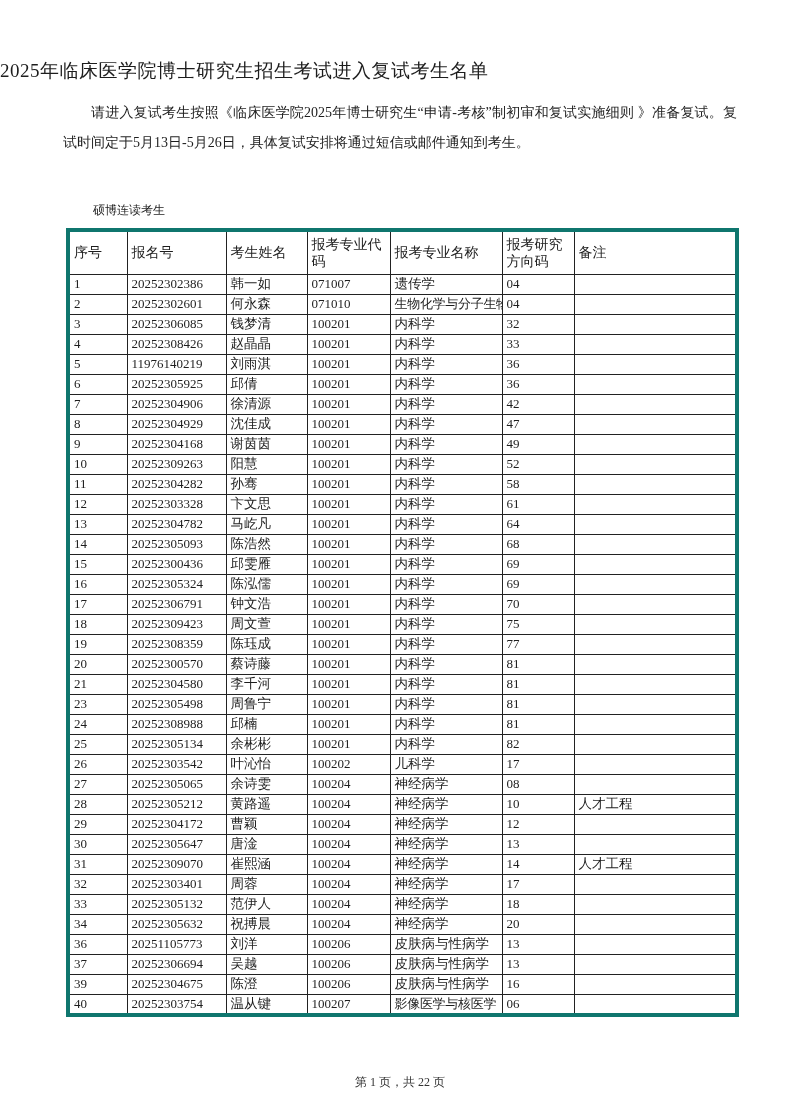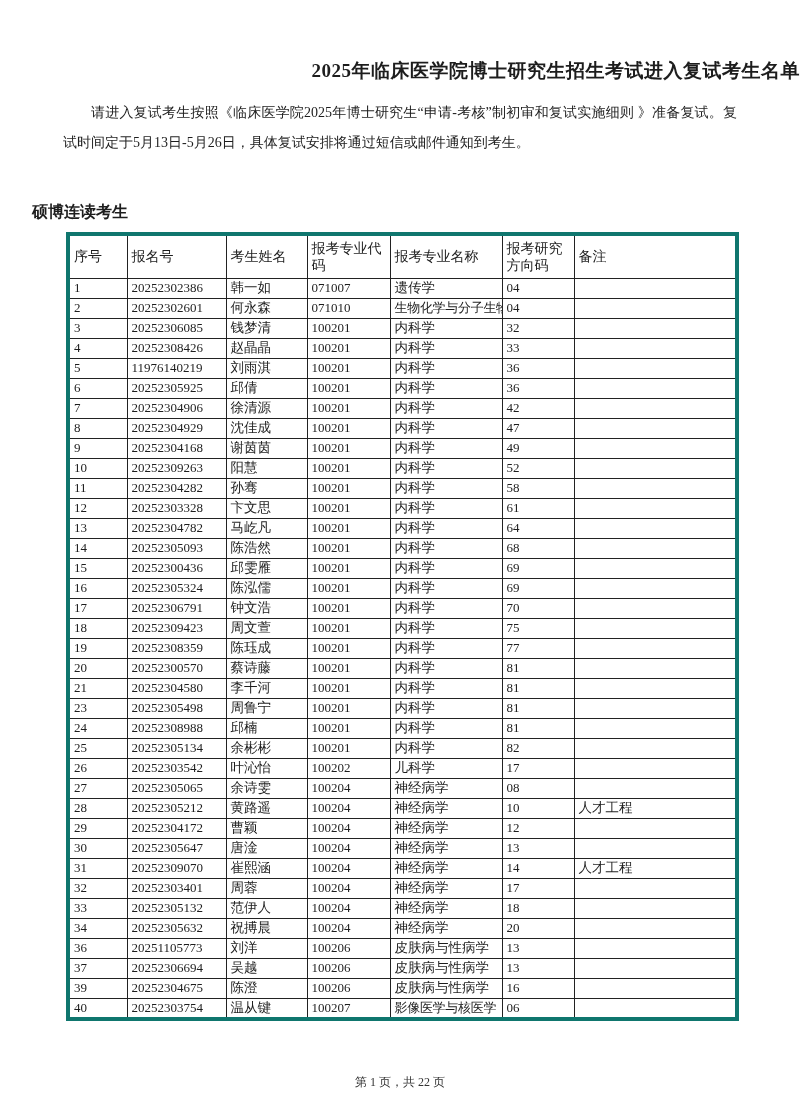--- a/index.html
+++ b/index.html
@@ -7,36 +7,36 @@
   .page {
     position:relative;
     width:800px; height:1117px;
     background:#ffffff;
     color:#1d1d1d;
     font-family:"Liberation Serif","DejaVu Serif",serif;
     overflow:hidden;
   }
   .title {
     padding-top:58px;
-    text-align:right;
+    text-align:left;
     font-size:19px;
-    font-weight:bold;
+    font-weight:normal;
     letter-spacing:0.5px;
   }
   .intro {
     margin:14px 63px 0 63px;
     font-size:14px;
     line-height:30px;
     text-indent:2em;
     text-align:justify;
   }
   .section-label {
-    margin:44px 0 9px 32px;
-    font-size:16px;
-    font-weight:bold;
+    margin:44px 0 9px 93px;
+    font-size:12px;
+    font-weight:normal;
   }
   table.candidates {
     margin-left:66px;
     border-collapse:collapse;
     table-layout:fixed;
     width:669px;
     border:4px solid #0f766e;
     font-size:13.5px;
   }
   table.candidates th, table.candidates td {

